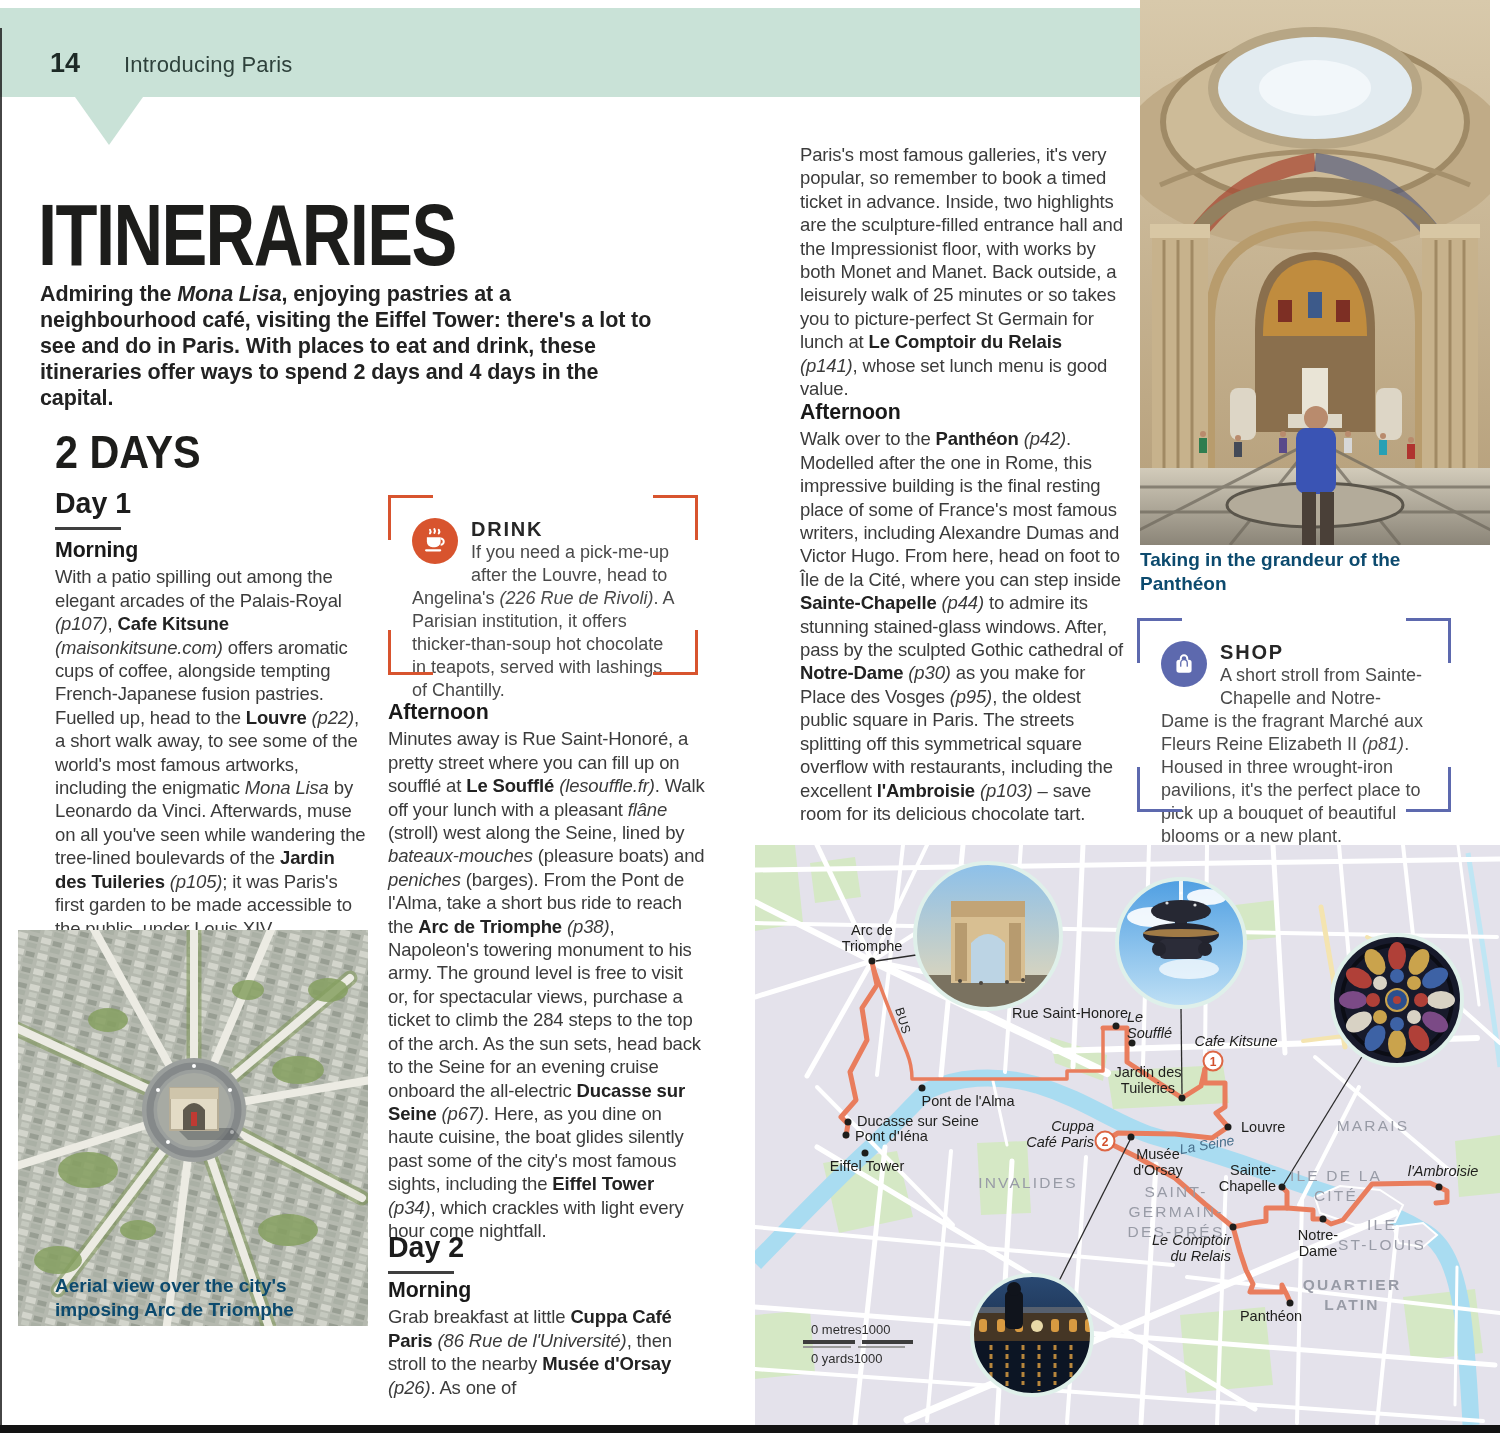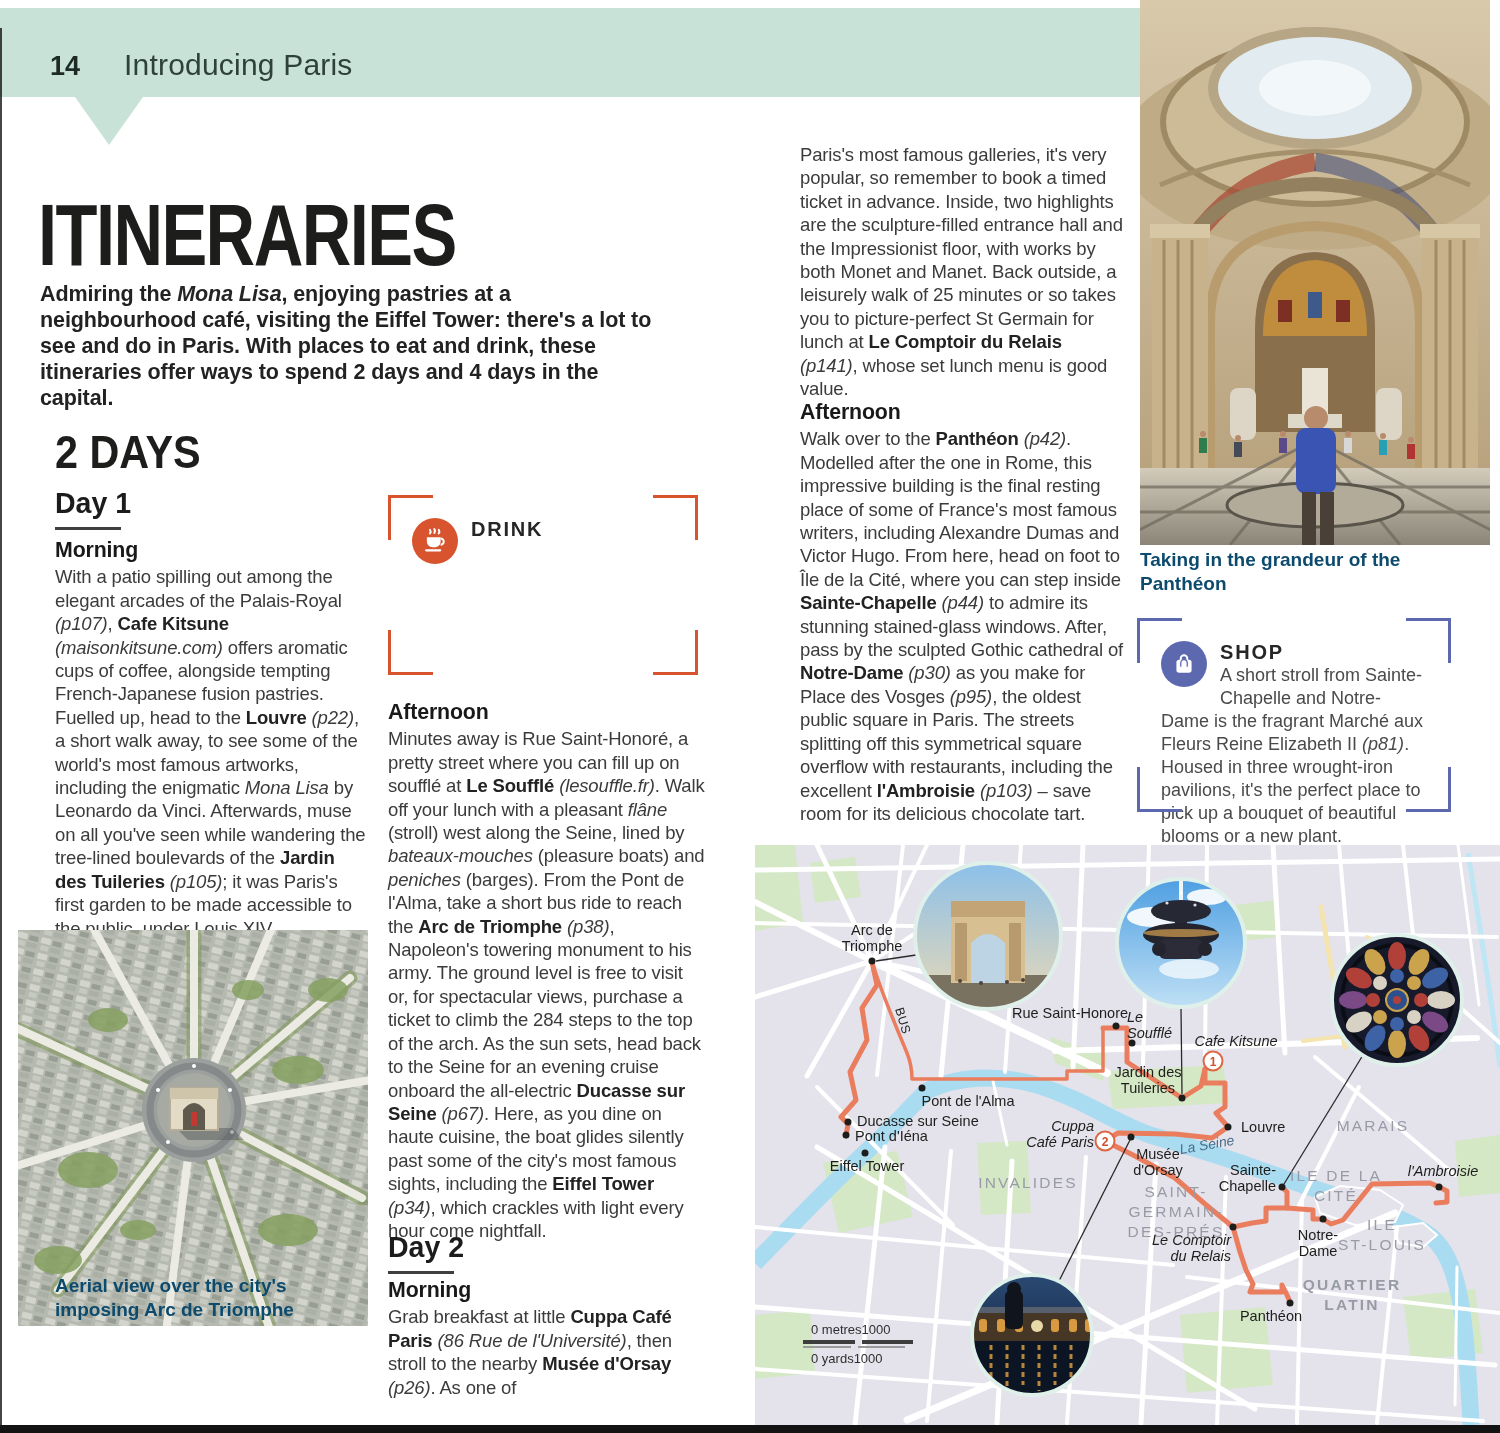--- a/index.html
+++ b/index.html
@@ -2,21 +2,21 @@
 <html><head>
 <meta charset="utf-8">
 <style>
   html,body{margin:0;padding:0;background:#fff;}
   .page{position:relative;width:1500px;height:1433px;background:#fff;overflow:hidden;
         font-family:"Liberation Sans",sans-serif;color:#3c3c3c;}
   
   .band{position:absolute;left:0;top:8px;width:1352px;height:89px;background:#c9e2d7;}
   .band-inner{position:absolute;left:50px;top:40px;display:flex;align-items:baseline;gap:44px;}
   .band-num{font-size:27px;font-weight:bold;color:#1d2a26;}
-  .band-sec{font-size:30px;color:#2e413b;letter-spacing:.2px;}
+  .band-sec{font-size:22px;color:#2e413b;letter-spacing:.2px;}
   .band-tri{position:absolute;left:75px;top:97px;width:0;height:0;
             border-left:34px solid transparent;border-right:34px solid transparent;
             border-top:48px solid #c9e2d7;}
   .edge-strip{position:absolute;left:0;top:28px;width:2px;height:1405px;background:#181818;opacity:.8;}
   .bottom-bar{position:absolute;left:0;top:1425px;width:1500px;height:8px;background:#131313;}
   
   .page-title{position:absolute;left:38px;top:184px;font-size:88px;font-weight:bold;color:#1d1d1b;
               letter-spacing:-2px;transform:scaleX(.78);transform-origin:left top;white-space:nowrap;}
   .intro{position:absolute;left:40px;top:281px;width:612px;font-size:21.5px;line-height:26px;
          font-weight:bold;color:#252525;letter-spacing:-.1px;}
@@ -108,20 +108,21 @@
           <path d="M8,3 q1,1.5 0,3"></path>
             <path d="M11.5,2.5 q1,1.5 0,3"></path>
             <path d="M15,3 q1,1.5 0,3"></path>
         </g>
         <path d="M5.5,9 h11 v3.5 a4.5,4.5 0 0 1 -4.5,4.5 h-2 a4.5,4.5 0 0 1 -4.5,-4.5 z" fill="#fff"></path>
         <path d="M16.5,10 a2.5,2.5 0 0 1 0,5" stroke="#fff" stroke-width="1.6" fill="none"></path>
         <rect x="4" y="18.5" width="13" height="1.8" rx="0.9" fill="#fff"></rect>
       </svg>
     </div>
     <span class="co-label">DRINK</span>
+    <p class="co-body"><span>If you need a pick-me-up after the Louvre, head to Angelina's </span><span class="seg-i">(226 Rue de Rivoli)</span><span>. A Parisian institution, it offers thicker-than-soup hot chocolate in teapots, served with lashings of Chantilly.</span></p>
   </div>
 
   <div class="col" style="left:388px;top:700px;width:318px;">
     <div class="sub">Afternoon</div>
     <p><span>Minutes away is Rue Saint-Honoré, a pretty street where you can fill up on soufflé at </span><span class="seg-b">Le Soufflé </span><span class="seg-i">(lesouffle.fr)</span><span>. Walk off your lunch with a pleasant </span><span class="seg-i">flâne</span><span> (stroll) west along the Seine, lined by </span><span class="seg-i">bateaux-mouches</span><span> (pleasure boats) and </span><span class="seg-i">peniches</span><span> (barges). From the Pont de l'Alma, take a short bus ride to reach the </span><span class="seg-b">Arc de Triomphe </span><span class="seg-i">(p38)</span><span>, Napoleon's towering monument to his army. The ground level is free to visit or, for spectacular views, purchase a ticket to climb the 284 steps to the top of the arch. As the sun sets, head back to the Seine for an evening cruise onboard the all-electric </span><span class="seg-b">Ducasse sur Seine </span><span class="seg-i">(p67)</span><span>. Here, as you dine on haute cuisine, the boat glides silently past some of the city's most famous sights, including the </span><span class="seg-b">Eiffel Tower </span><span class="seg-i">(p34)</span><span>, which crackles with light every hour come nightfall.</span></p>
   </div>
 
   <div class="abs" style="left:388px;top:1230px;">
     <div class="day-h">Day 2</div>
     <div class="day-rule"></div>

